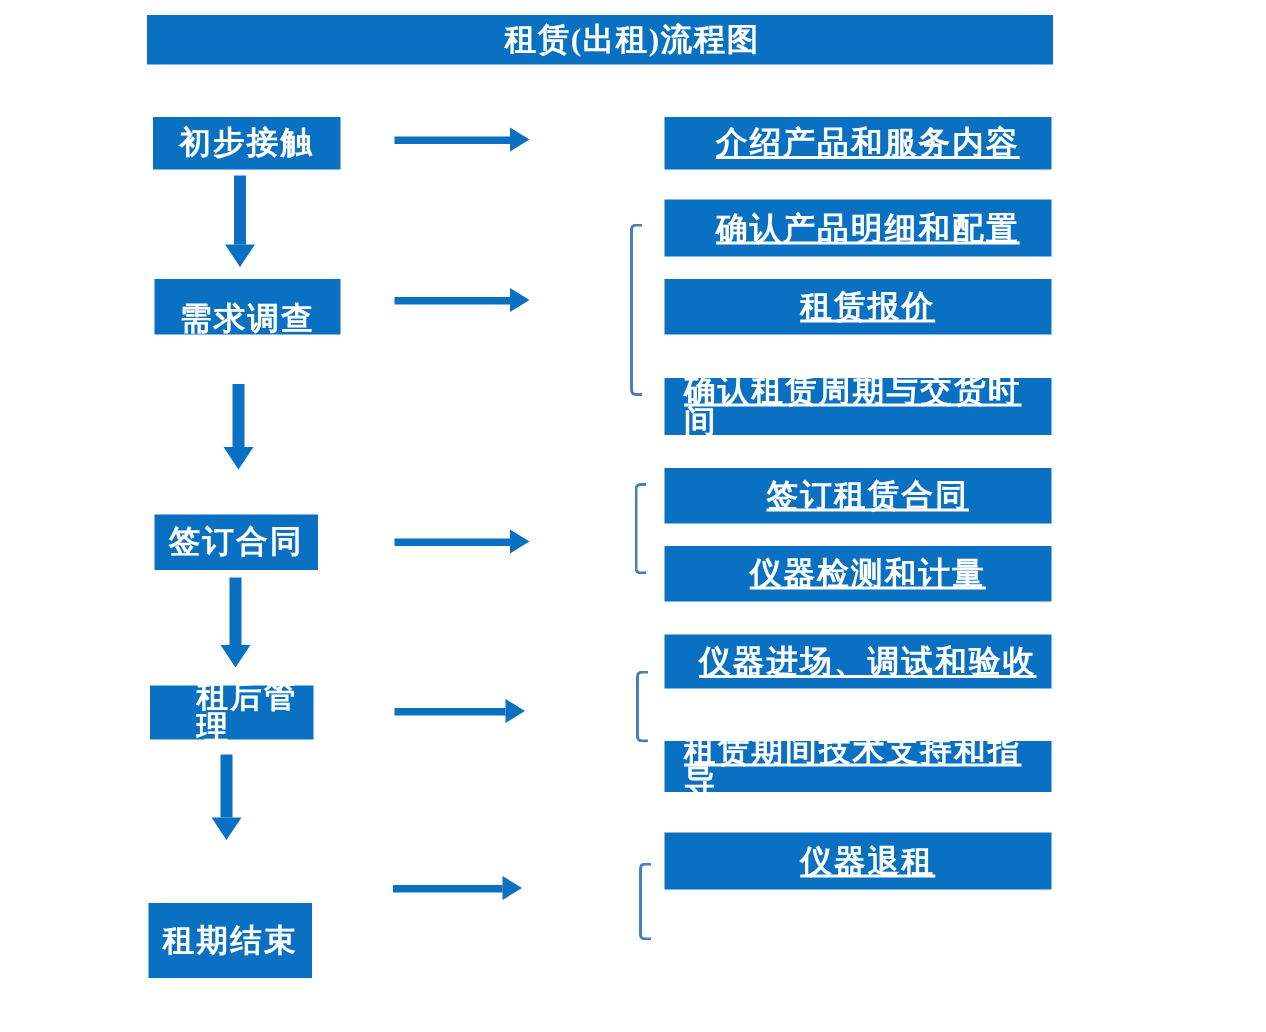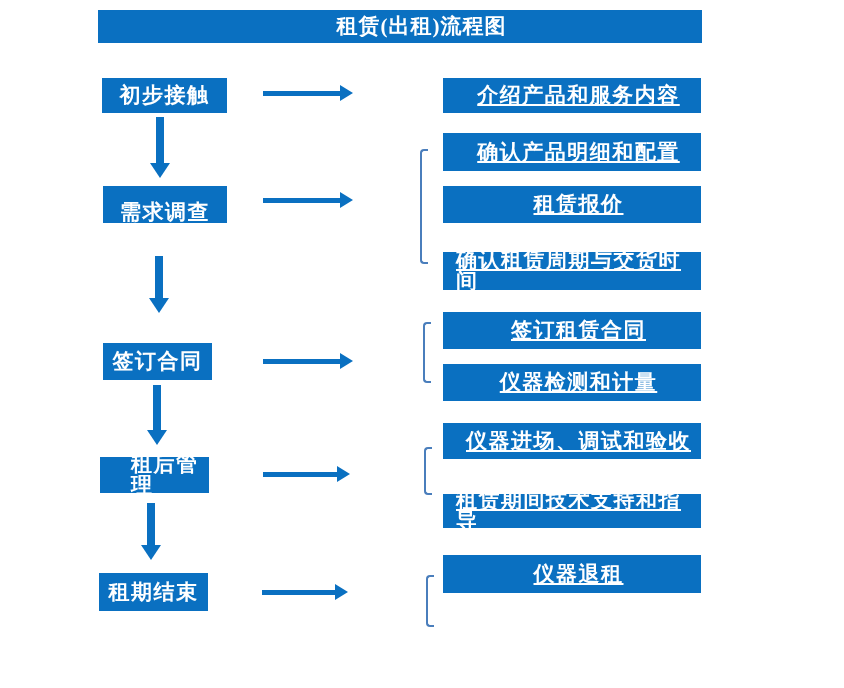--- a/index.html
+++ b/index.html
@@ -178,21 +178,21 @@
   </div>
   <div class="box out" style="top:494px; height:34px;">
     <span>租赁期间技术支持和指导</span>
   </div>
 
   <div class="v-arrow" style="left:139px; top:503px; height:57px;">
     <div class="shaft"></div>
     <div class="head"></div>
   </div>
 
-  <div class="box step" style="left:99px; top:573px; width:109px; height:38px;">
+  <div class="box step" style="left:99px; top:602px; width:109px; height:50px;">
     <span>租期结束</span>
   </div>
   <div class="h-arrow" style="left:262px; top:584px; width:86px;">
     <div class="shaft"></div>
     <div class="head"></div>
   </div>
   <div class="bracket" style="left:426px; top:575px; height:52px;"></div>
   <div class="box out" style="top:555px; height:38px;">
     <span>仪器退租</span>
   </div>

